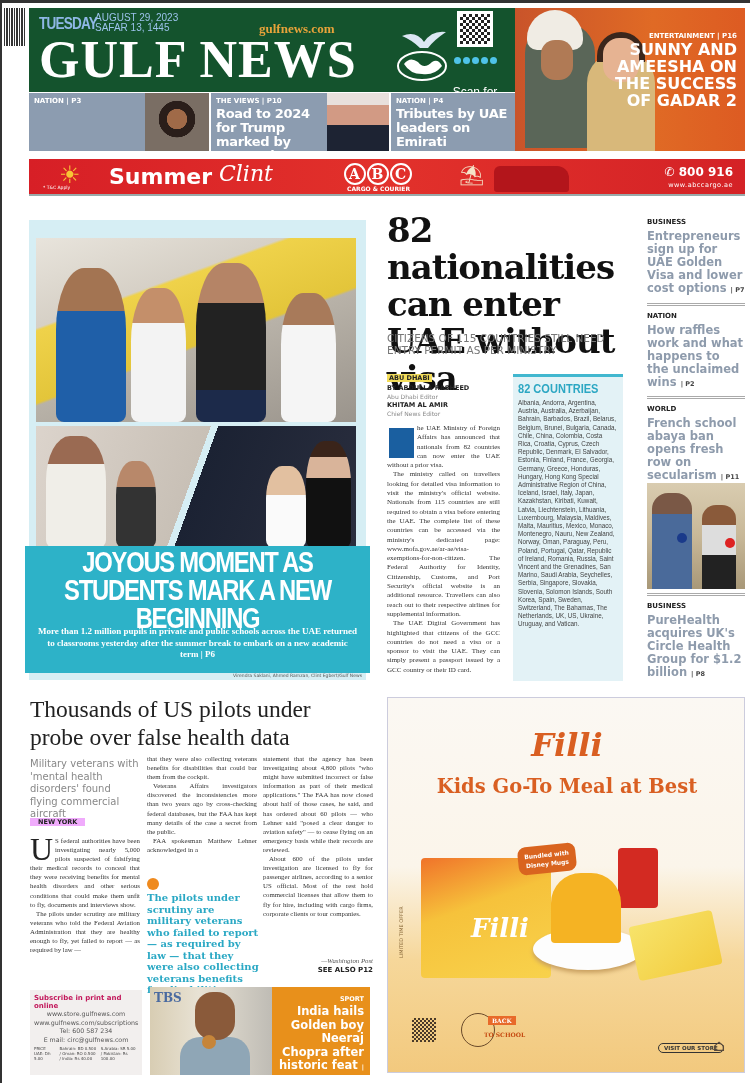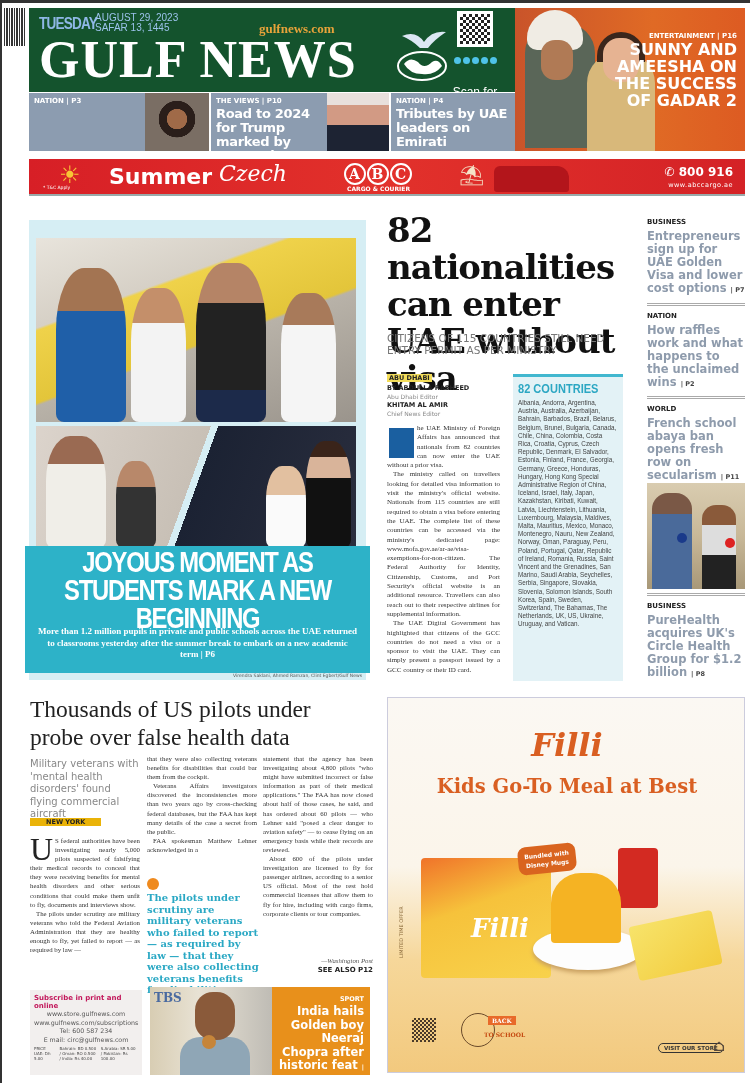--- a/index.html
+++ b/index.html
@@ -92,21 +92,21 @@
   .rcol{left:647px;width:98px}
   .rkick{color:#222;font-size:7px;font-weight:bold;font-family:"DejaVu Sans",sans-serif}
   .rhead{color:#8e9bac;font-size:11.5px;font-weight:bold;line-height:13px;font-family:"DejaVu Sans",sans-serif}
   .rhead .pg{color:#444;font-size:6.5px}
   .rdiv{height:3px;border-top:1px solid #aaa;border-bottom:1px solid #aaa}
   #rphoto{left:647px;top:483px;width:98px;height:106px;background:linear-gradient(180deg,#d9ccb0 0%,#c8b898 50%,#a89878 100%)}
 
   
   #pilots-head{left:30px;top:695px;width:340px;color:#222;font-size:23.5px;line-height:28px;font-family:"Liberation Serif",serif}
   #pilots-sub{left:30px;top:758px;width:110px;color:#888;font-size:10px;line-height:12.5px;font-family:"DejaVu Sans",sans-serif}
-  #ny{left:30px;top:818px;background:#eab308;color:#222;font-size:6.5px;font-weight:bold;padding:0 16px}
+  #ny{left:30px;top:818px;background:#f0abfc;color:#222;font-size:6.5px;font-weight:bold;padding:0 8px}
   .pcol{top:754px;width:110px;font-size:6.8px;line-height:9.1px;color:#333;text-align:justify;font-family:"Liberation Serif",serif}
   .pcol p{text-indent:6px}
   #pcol1{left:30px;top:836px}
   #pcol2{left:147px}
   #pcol3{left:263px}
   #U{float:left;font-size:32px;line-height:26px;margin-right:2px;color:#222}
   #dot{left:147px;top:878px;width:12px;height:12px;border-radius:50%;background:#ef8a1e}
   #quote{left:147px;top:892px;width:112px;color:#2aa8c4;font-size:10px;line-height:11.5px;font-weight:bold;font-family:"DejaVu Serif",serif}
   #wapo{left:263px;top:957px;width:110px;text-align:right;font-style:italic;font-size:6.8px;color:#555}
   #seealso{left:263px;top:966px;width:110px;text-align:right;font-size:7px;font-weight:bold;color:#222;font-family:"DejaVu Sans",sans-serif}
@@ -196,21 +196,21 @@
   <div class="abs hair2"></div>
   <div class="abs face2"></div>
   <div id="ent-kick" class="abs sans">ENTERTAINMENT | P16</div>
   <div id="ent-head" class="abs sans">SUNNY AND AMEESHA ON THE SUCCESS OF GADAR 2</div>
 </div>
 
 <div id="ad1" class="abs">
   <div class="abs sun">☀</div>
   <div class="abs tc sans">* T&amp;C Apply</div>
   <div class="abs summer">Summer</div>
-  <div class="abs offer">Czech</div>
+  <div class="abs offer">Clint</div>
   <div class="abs abc serif"><span>A</span><span>B</span><span>C</span></div>
   <div class="abs cargo sans">CARGO &amp; COURIER</div>
   <div class="abs" style="left:430px;top:4px;color:#f4e3c8;font-size:20px">⛱</div>
   <div class="abs van"></div>
   <div class="abs phone sans"><span>✆ </span><span>800 916</span></div>
   <div class="abs web sans">www.abccargo.ae</div>
 </div>
 
 <div id="bts" class="abs">
   <div id="bts-img1" class="abs">

